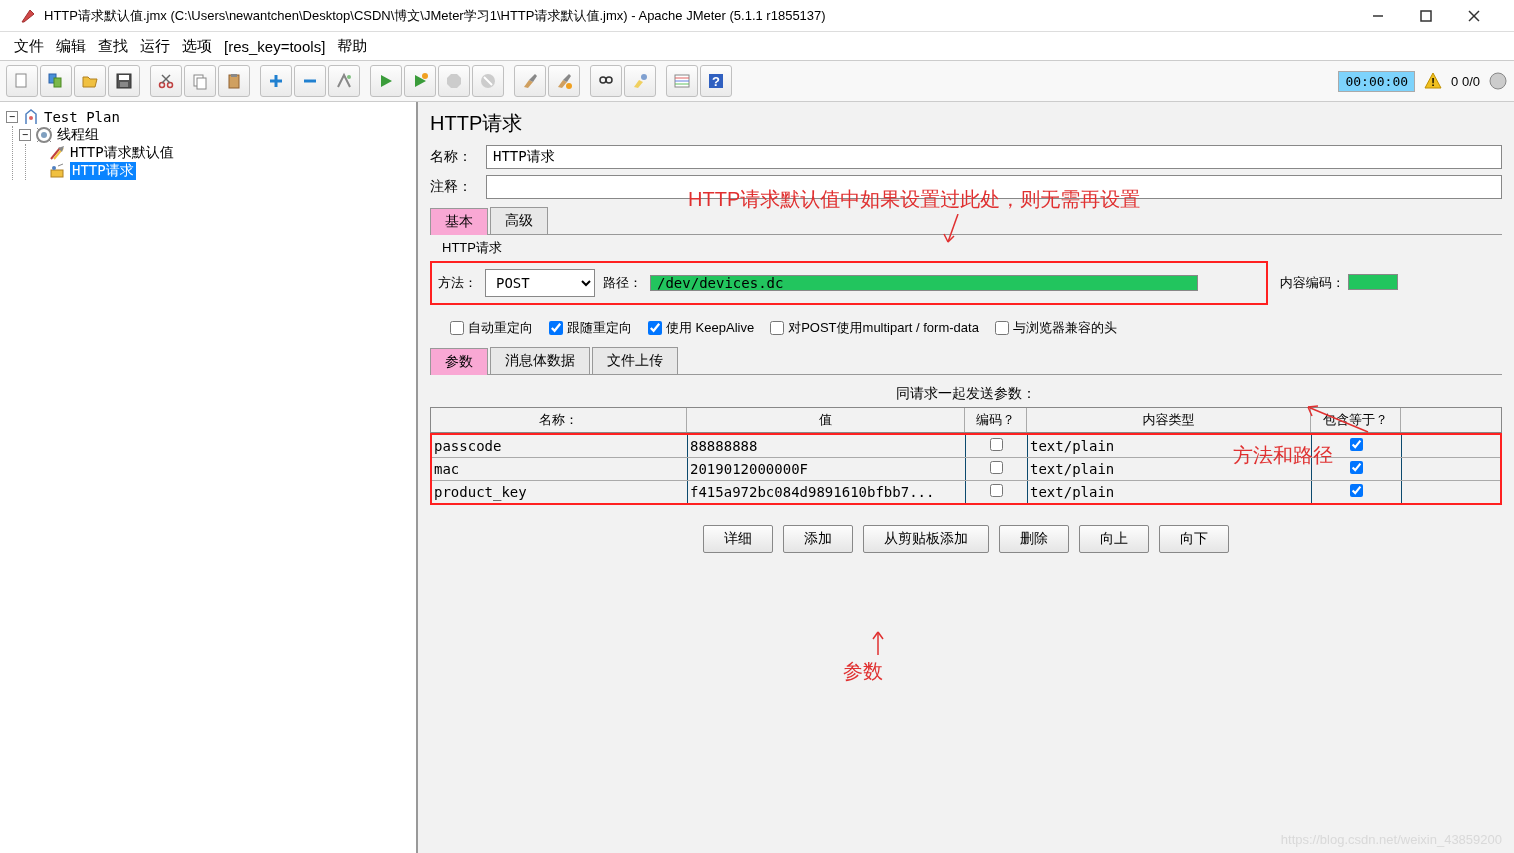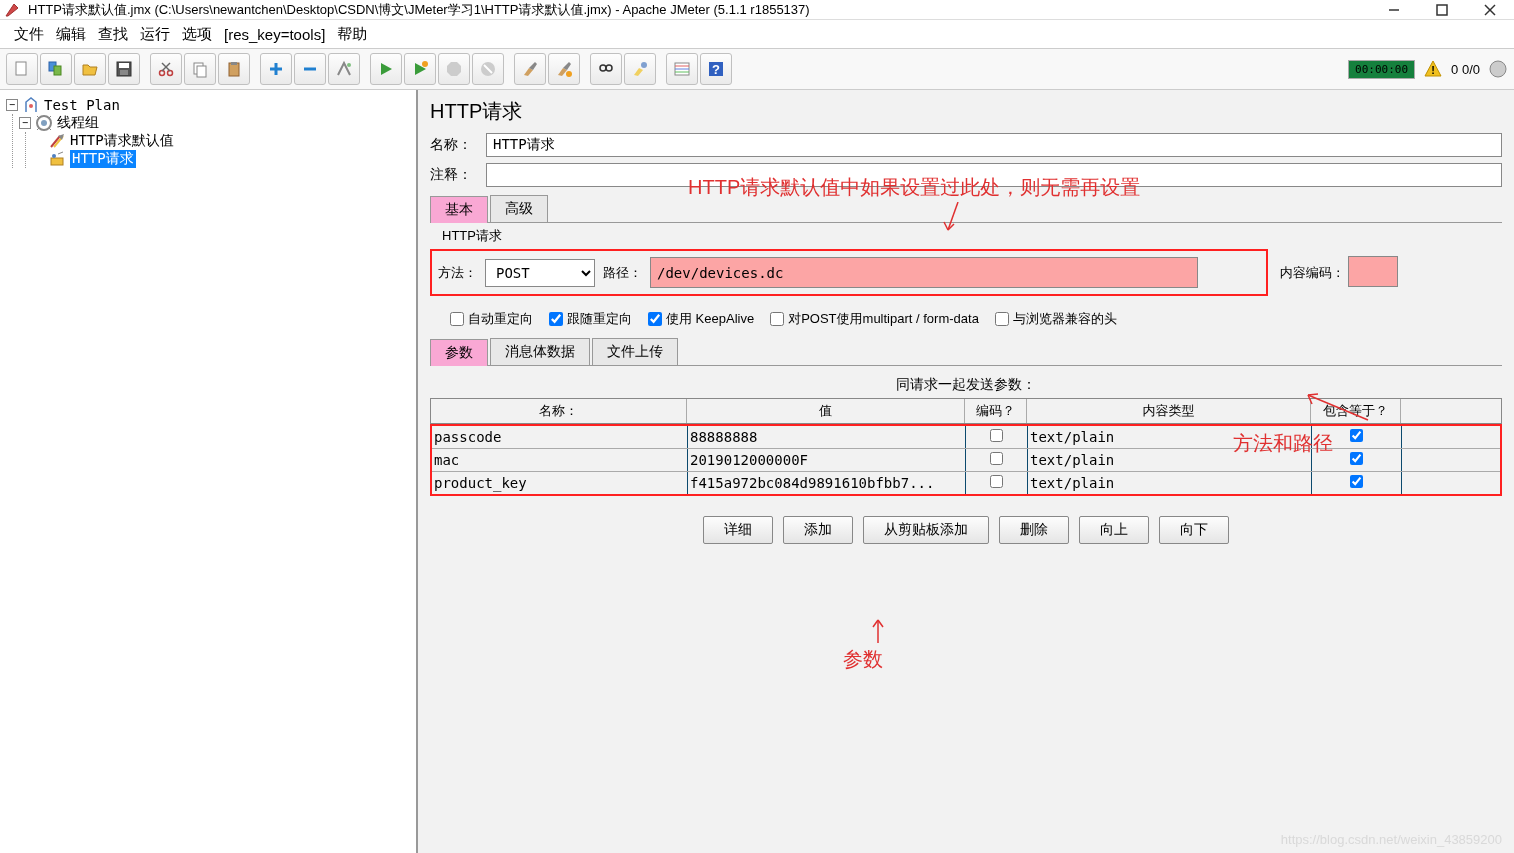--- a/index.html
+++ b/index.html
@@ -1,48 +1,48 @@
 <!DOCTYPE html>
 <html><head>
 <meta charset="utf-8">
 <style>
 * { box-sizing: border-box; margin: 0; padding: 0; }
 body { font-family: "Microsoft YaHei", Arial, sans-serif; font-size: 13px; background: #fff; overflow: hidden; }
 .window { width: 1514px; height: 853px; display: flex; flex-direction: column; }
-.titlebar { height: 20px; display: flex; align-items: center; padding: 0 4px; border-bottom: 1px solid #ddd; }
+.titlebar { height: 32px; display: flex; align-items: center; padding: 0 20px; border-bottom: 1px solid #ddd; }
 .titlebar .feather { width: 16px; height: 16px; margin-right: 8px; }
 .titlebar-title { flex: 1; font-size: 13px; }
 .winbtns { display: flex; gap: 24px; margin-right: 8px; }
 .winbtn { width: 24px; height: 24px; display: flex; align-items: center; justify-content: center; cursor: pointer; }
 .menubar { height: 28px; display: flex; align-items: center; padding: 0 10px; gap: 4px; font-size: 15px; }
 .menubar span { padding: 2px 4px; cursor: pointer; }
 .toolbar { height: 42px; background: #f8f8f8; border-top: 1px solid #ccc; border-bottom: 1px solid #ccc; display: flex; align-items: center; padding: 0 6px; gap: 2px; }
 .tbtn { width: 32px; height: 32px; border: 1px solid #c0c0c0; border-radius: 3px; background: linear-gradient(#fdfdfd, #eaeaea); display: flex; align-items: center; justify-content: center; cursor: pointer; }
 .tsep { width: 6px; }
 .toolbar-right { margin-left: auto; display: flex; align-items: center; gap: 8px; }
-.timebox { border: 1px solid #aaa; padding: 2px 6px; background: #15803d; font-family: monospace; font-size: 11px; }
+.timebox { border: 1px solid #aaa; padding: 2px 6px; background: #7dd3fc; font-family: monospace; font-size: 13px; }
 .content { flex: 1; display: flex; }
 .tree-panel { width: 418px; border-right: 2px solid #999; padding: 6px; background: #fff; overflow: auto; }
 .tree-node { display: flex; align-items: center; gap: 4px; font-family: "SimSun", monospace; font-size: 14px; white-space: nowrap; }
 .tree-children { margin-left: 18px; }
 .expander { width: 12px; height: 12px; border: 1px solid #888; display: flex; align-items: center; justify-content: center; font-size: 10px; line-height: 1; cursor: pointer; }
 .selected { background: #0a84ff; color: #fff; padding: 0 2px; }
 .dotted { border-left: 1px dotted #999; margin-left: 6px; padding-left: 6px; }
 .main-panel { flex: 1; padding: 8px 12px; background: #f2f2f2; overflow: auto; position: relative; }
 .panel-title { font-size: 20px; margin-bottom: 8px; }
 .form-row { display: flex; align-items: center; margin: 6px 0; gap: 8px; }
 .form-label { min-width: 48px; font-size: 14px; }
 .form-input { flex: 1; border: 1px solid #888; background: #fff; height: 24px; padding: 0 6px; font-family: "SimSun", monospace; font-size: 14px; }
 .tabs { display: flex; border-bottom: 1px solid #999; margin-top: 8px; }
 .tab { padding: 4px 14px; border: 1px solid #999; border-bottom: none; background: #e8e8e8; margin-right: 2px; cursor: pointer; font-size: 14px; }
 .tab.active { background: #f9a8d4; position: relative; top: 1px; }
 .fieldset { border: 1px solid #aaa; margin-top: 10px; padding: 10px 8px 8px; }
 .redbox { border: 2px solid #ff2020; padding: 6px; margin: 4px 0; }
 .inline-row { display: flex; align-items: center; gap: 8px; flex-wrap: wrap; }
-.small-input { border: 1px solid #888; background: #fca5a5; height: 31px; padding: 0 6px; font-family: "SimSun", monospace; font-size: 14px; }
+.small-input { border: 1px solid #888; background: #22c55e; height: 16px; padding: 0 6px; font-family: "SimSun", monospace; font-size: 14px; }
 .select { border: 1px solid #888; background: #fff; height: 28px; padding: 0 6px; font-family: "SimSun", monospace; font-size: 14px; }
 .checkbox-row { display: flex; align-items: center; gap: 16px; margin-top: 10px; font-size: 13px; padding-left: 20px; }
 .cb { display: flex; align-items: center; gap: 4px; }
 .cb input { width: 14px; height: 14px; }
 .subtabs { display: flex; border-bottom: 1px solid #999; margin-top: 10px; }
 .section-title { text-align: center; font-size: 14px; margin: 10px 0 4px; }
 .param-head { display: flex; border: 1px solid #888; background: #f2f2f2; font-size: 13px; }
 .param-head > div { padding: 3px 4px; border-right: 1px solid #aaa; text-align: center; }
 .param-table { border: 2px solid #ff2020; }
 .param-row { display: flex; border-bottom: 1px solid #aaa; font-family: "SimSun", monospace; font-size: 14px; }

